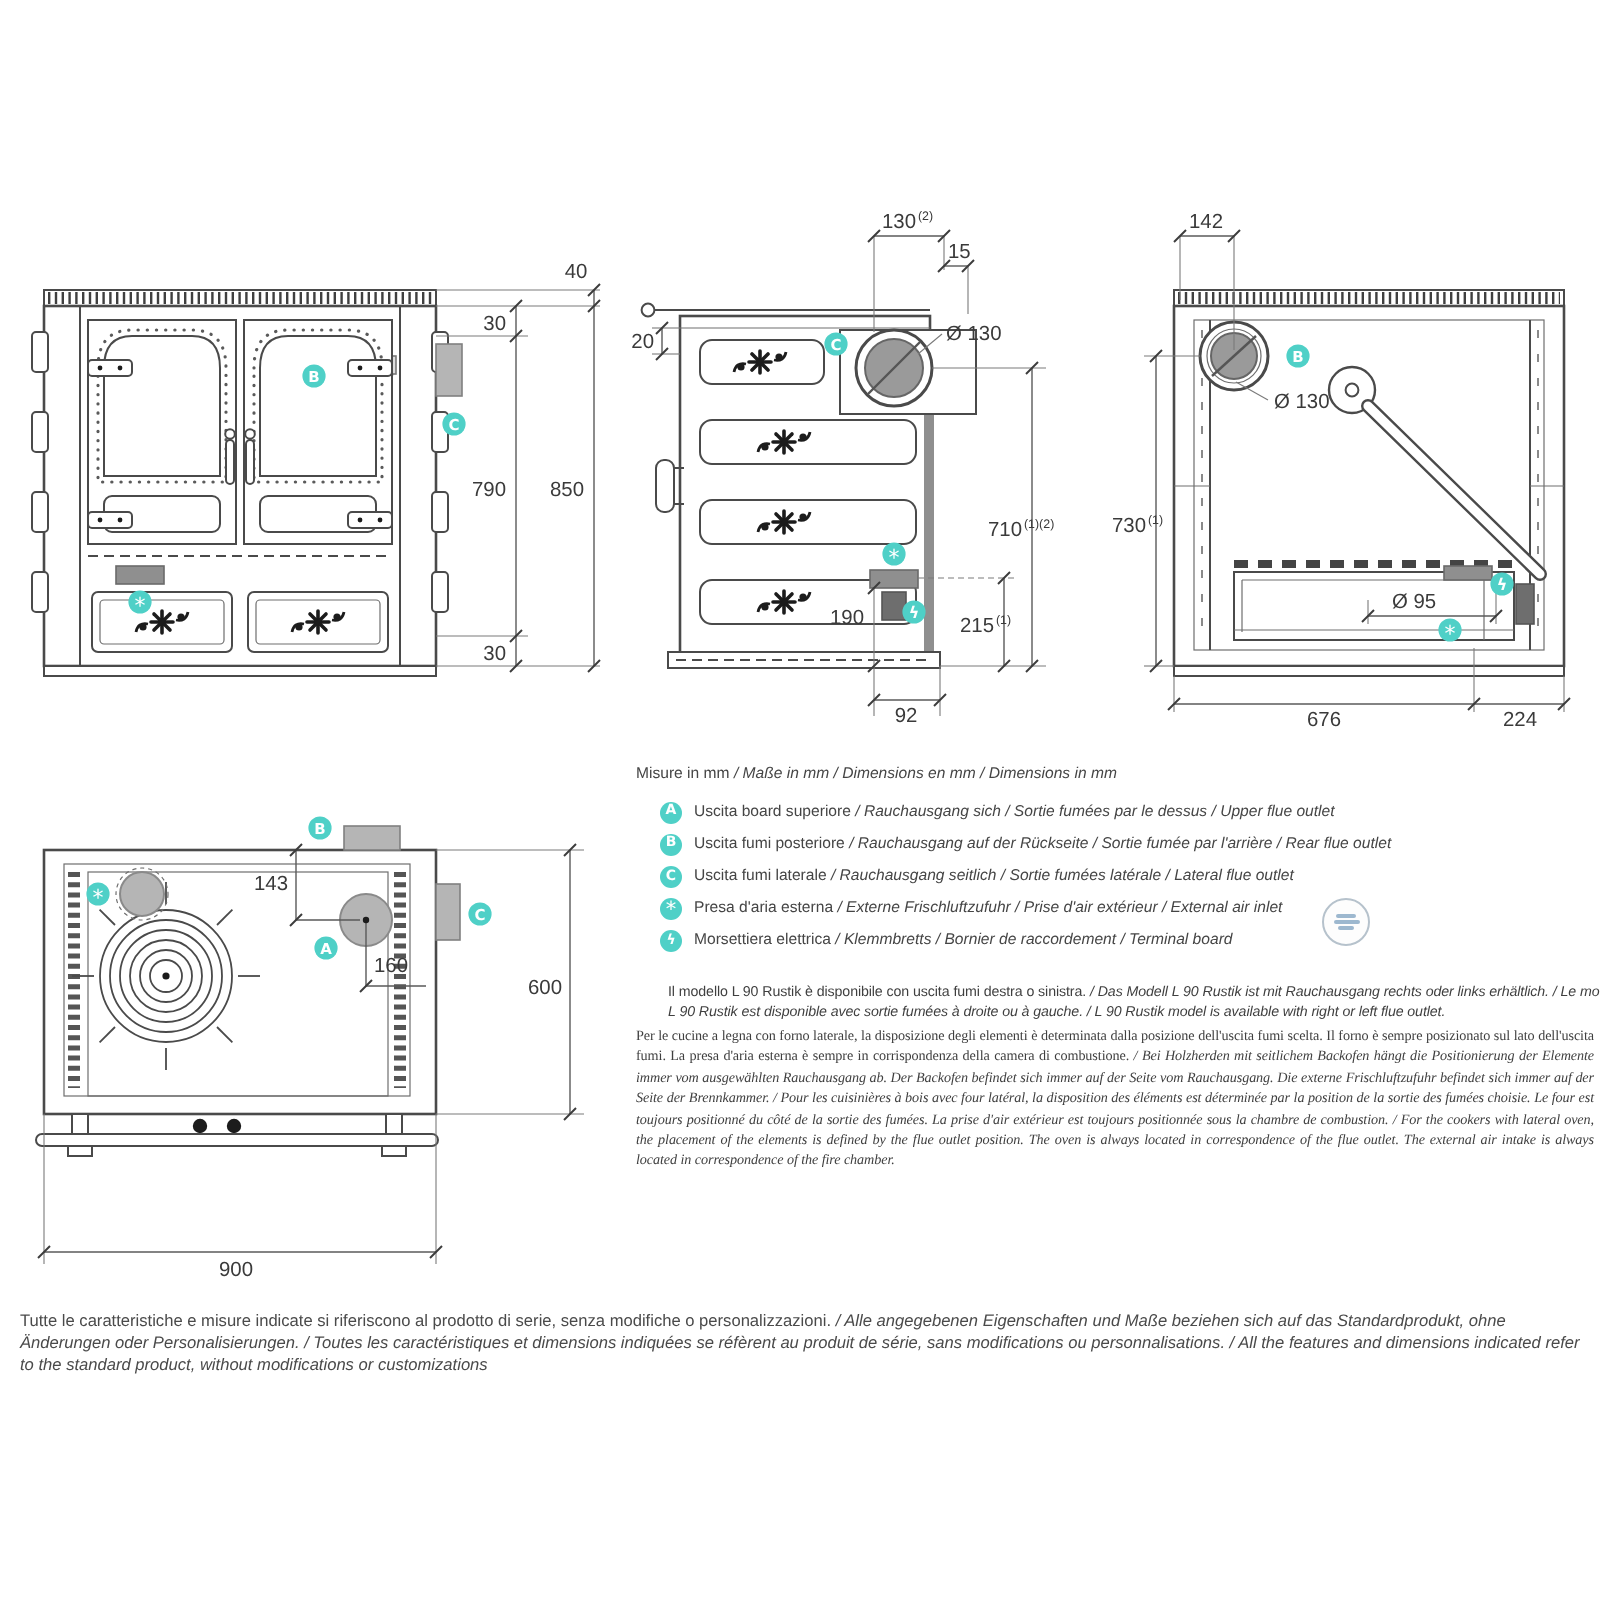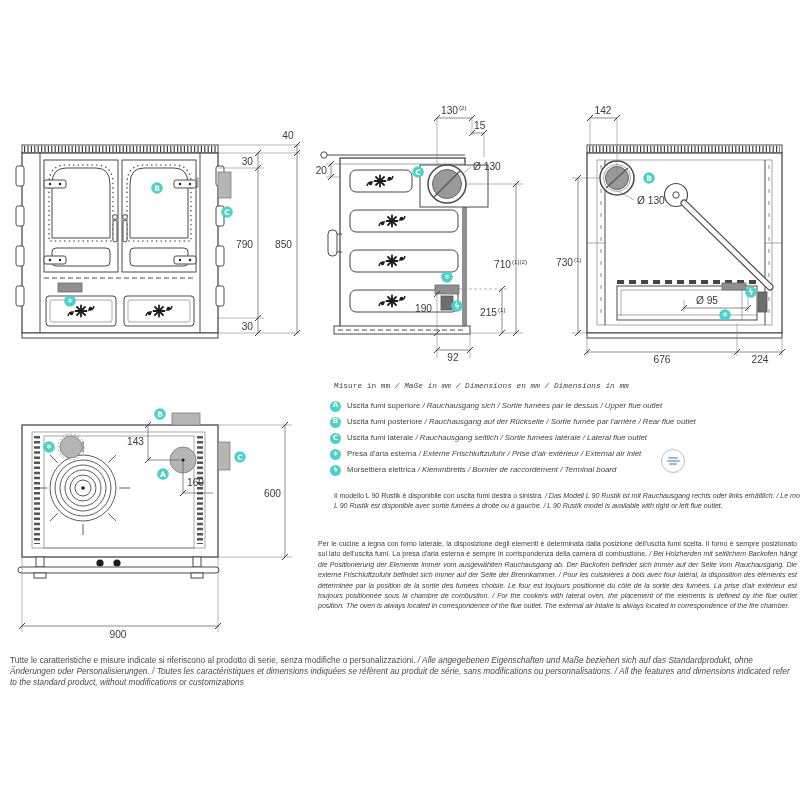--- a/index.html
+++ b/index.html
@@ -18,21 +18,21 @@
   .dsh{stroke-dasharray:5 3;}
   .ink{fill:#1c1c1c;}
   .dt{font:10.2px "Liberation Sans",sans-serif;fill:#3a3a3a;}
   .ds{font:6.2px "Liberation Sans",sans-serif;fill:#3a3a3a;}
   .bt{font:bold 7.5px "DejaVu Sans",sans-serif;fill:#fff;text-anchor:middle;}
   .ba{font:11px "DejaVu Sans",sans-serif;font-weight:normal;}
   .be{font:bold 8px "DejaVu Sans",sans-serif;}
   .end{text-anchor:end;} .mid{text-anchor:middle;}
   
   .legend{font-size:7.8px;line-height:9.5px;color:#454545;}
-  .units{margin:0 0 9px 16px;font-family:Liberation Mono, monospace;}
+  .units{margin:0 0 9px 0;}
   .lg-row{display:flex;align-items:flex-start;margin:0 0 5.2px 12px;}
   .bullet{flex:0 0 auto;width:11px;height:11px;border-radius:50%;background:#4fd0c7;color:#fff;
           display:inline-flex;align-items:center;justify-content:center;
           font-weight:bold;font-size:7px;font-family:"DejaVu Sans",sans-serif;margin-right:6px;}
   .bullet.air{font-size:10.5px;font-weight:normal;padding-top:3px;box-sizing:border-box;}
   .itx{font-style:normal;}
   .otx{font-style:italic;}
   
   .para{font-size:7.1px;line-height:10.4px;letter-spacing:-0.05px;text-align:justify;color:#3f3f3f;}
   .disclaimer{font-size:8.3px;line-height:11.2px;color:#4a4a4a;}
@@ -405,21 +405,21 @@
   <g transform="translate(49 57)">
     <circle r="5.8" fill="#4fd0c7"></circle>
       <text class="bt ba" y="5.4">*</text>
   </g>
 </svg>
 
 <div class="abs legend" style="left:318px;top:382px;width:480px;">
   <div class="units"><span class="itx">Misure in mm</span><span class="otx"> / Maße in mm / Dimensions en mm / Dimensions in mm</span></div>
   <div class="lg-row">
     <span class="bullet">A</span>
-    <span><span class="itx">Uscita fumi superiore</span><span class="otx"> / Rauchausgang sich  / Sortie fumées par le dessus / Upper flue outlet</span></span>
+    <span><span class="itx">Uscita board superiore</span><span class="otx"> / Rauchausgang sich  / Sortie fumées par le dessus / Upper flue outlet</span></span>
   </div>
   <div class="lg-row">
     <span class="bullet">B</span>
     <span><span class="itx">Uscita fumi posteriore</span><span class="otx"> /  Rauchausgang auf der Rückseite / Sortie fumée par l'arrière / Rear flue outlet</span></span>
   </div>
   <div class="lg-row">
     <span class="bullet">C</span>
     <span><span class="itx">Uscita fumi laterale</span><span class="otx"> / Rauchausgang seitlich  / Sortie fumées latérale / Lateral flue outlet</span></span>
   </div>
   <div class="lg-row">
@@ -433,18 +433,18 @@
 </div>
 <div class="abs stamp" style="left:661px;top:449px;">
   <i class="s1"></i>
     <i class="s2"></i>
     <i class="s3"></i>
 </div>
 
 <div class="abs para" style="left:334px;top:491px;width:479px;">
   <span class="itx">Il modello L 90 Rustik è disponibile con uscita fumi destra o sinistra.</span><span class="otx"> / Das Modell L 90 Rustik ist mit Rauchausgang rechts oder links erhältlich. / Le modèle L 90 Rustik est disponible avec sortie fumées à droite ou à gauche. / L 90 Rustik model is available with right or left flue outlet.</span>
 </div>
-<div class="abs para" style="left:318px;top:539px;width:479px;">
+<div class="abs para" style="left:318px;top:513px;width:479px;font-family:Liberation Serif, serif;">
   <span class="itx">Per le cucine a legna con forno laterale, la disposizione degli elementi è determinata dalla posizione dell'uscita fumi scelta. Il forno è sempre posizionato sul lato dell'uscita fumi. La presa d'aria esterna è sempre in corrispondenza della camera di combustione.</span><span class="otx"> / Bei Holzherden mit seitlichem Backofen hängt die Positionierung der Elemente immer vom ausgewählten Rauchausgang ab. Der Backofen befindet sich immer auf der Seite vom Rauchausgang. Die externe Frischluftzufuhr befindet sich immer auf der Seite der Brennkammer. / Pour les cuisinières à bois avec four latéral, la disposition des éléments est déterminée par la position de la sortie des fumées choisie. Le four est toujours positionné du côté de la sortie des fumées. La prise d'air extérieur est toujours positionnée sous la chambre de combustion. / For the cookers with lateral oven, the placement of the elements is defined by the flue outlet position. The oven is always located in correspondence of the flue outlet. The external air intake is always located in correspondence of the fire chamber.</span>
 </div>
 <div class="abs disclaimer" style="left:10px;top:655px;width:782px;">
   <span class="itx">Tutte le caratteristiche e misure indicate si riferiscono al prodotto di serie, senza modifiche o personalizzazioni.</span><span class="otx"> / Alle angegebenen Eigenschaften und Maße beziehen sich auf das Standardprodukt, ohne Änderungen oder Personalisierungen. / Toutes les caractéristiques et dimensions indiquées se réfèrent au produit de série, sans modifications ou personnalisations. / All the features and dimensions indicated refer to the standard product, without modifications or customizations</span>
 </div>
 
 </body></html>

